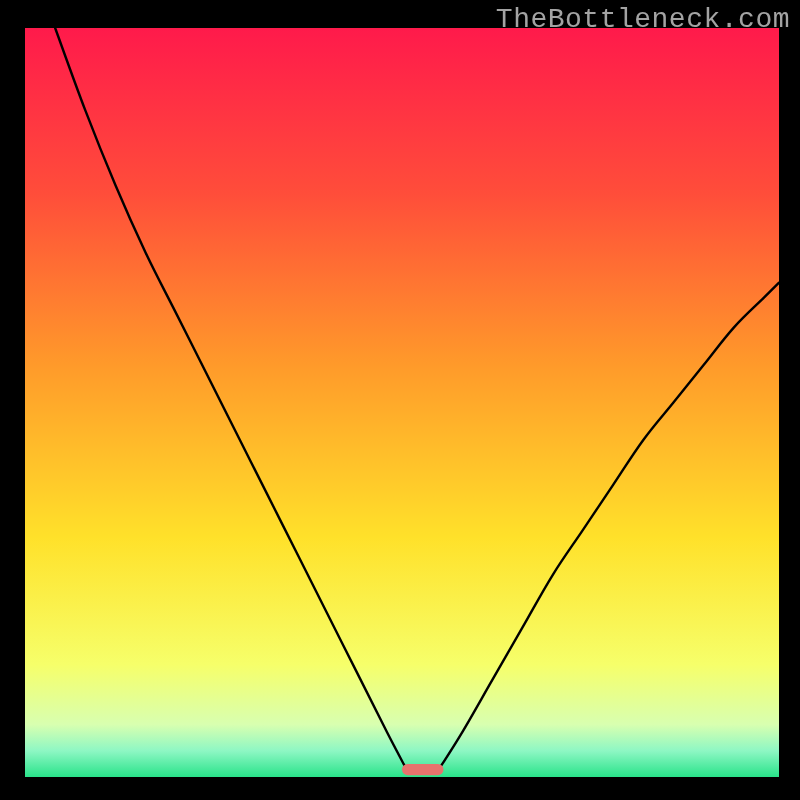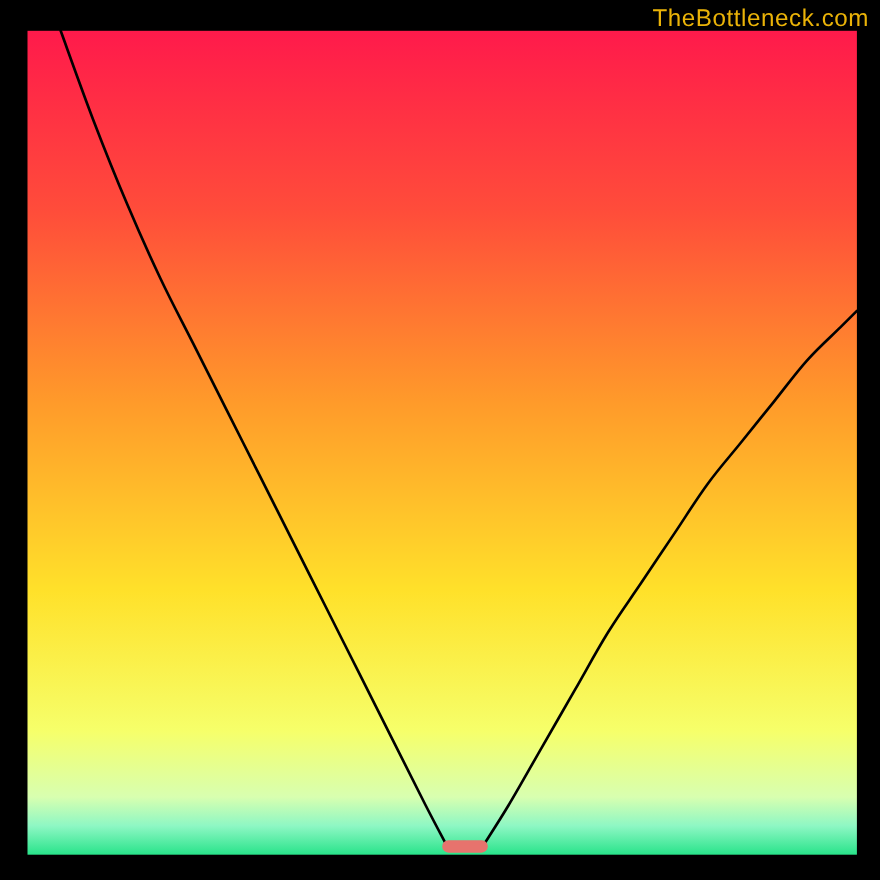--- a/index.html
+++ b/index.html
@@ -14,25 +14,25 @@
   .stage {
     position: relative;
     width: 800px;
     height: 800px;
     background: #000;
   }
   .watermark {
     position: absolute;
     top: 4px;
     right: 10px;
-    color: #eab308;
-    font-size: 22px;
+    color: #a3a3a3;
+    font-size: 28px;
     letter-spacing: 0.5px;
     z-index: 10;
-    font-family: Liberation Sans, sans-serif;
+    font-family: Liberation Mono, monospace;
   }
   svg.chart {
     position: absolute;
     top: 0;
     left: 0;
   }
 </style>
 </head>
 <body>
 

